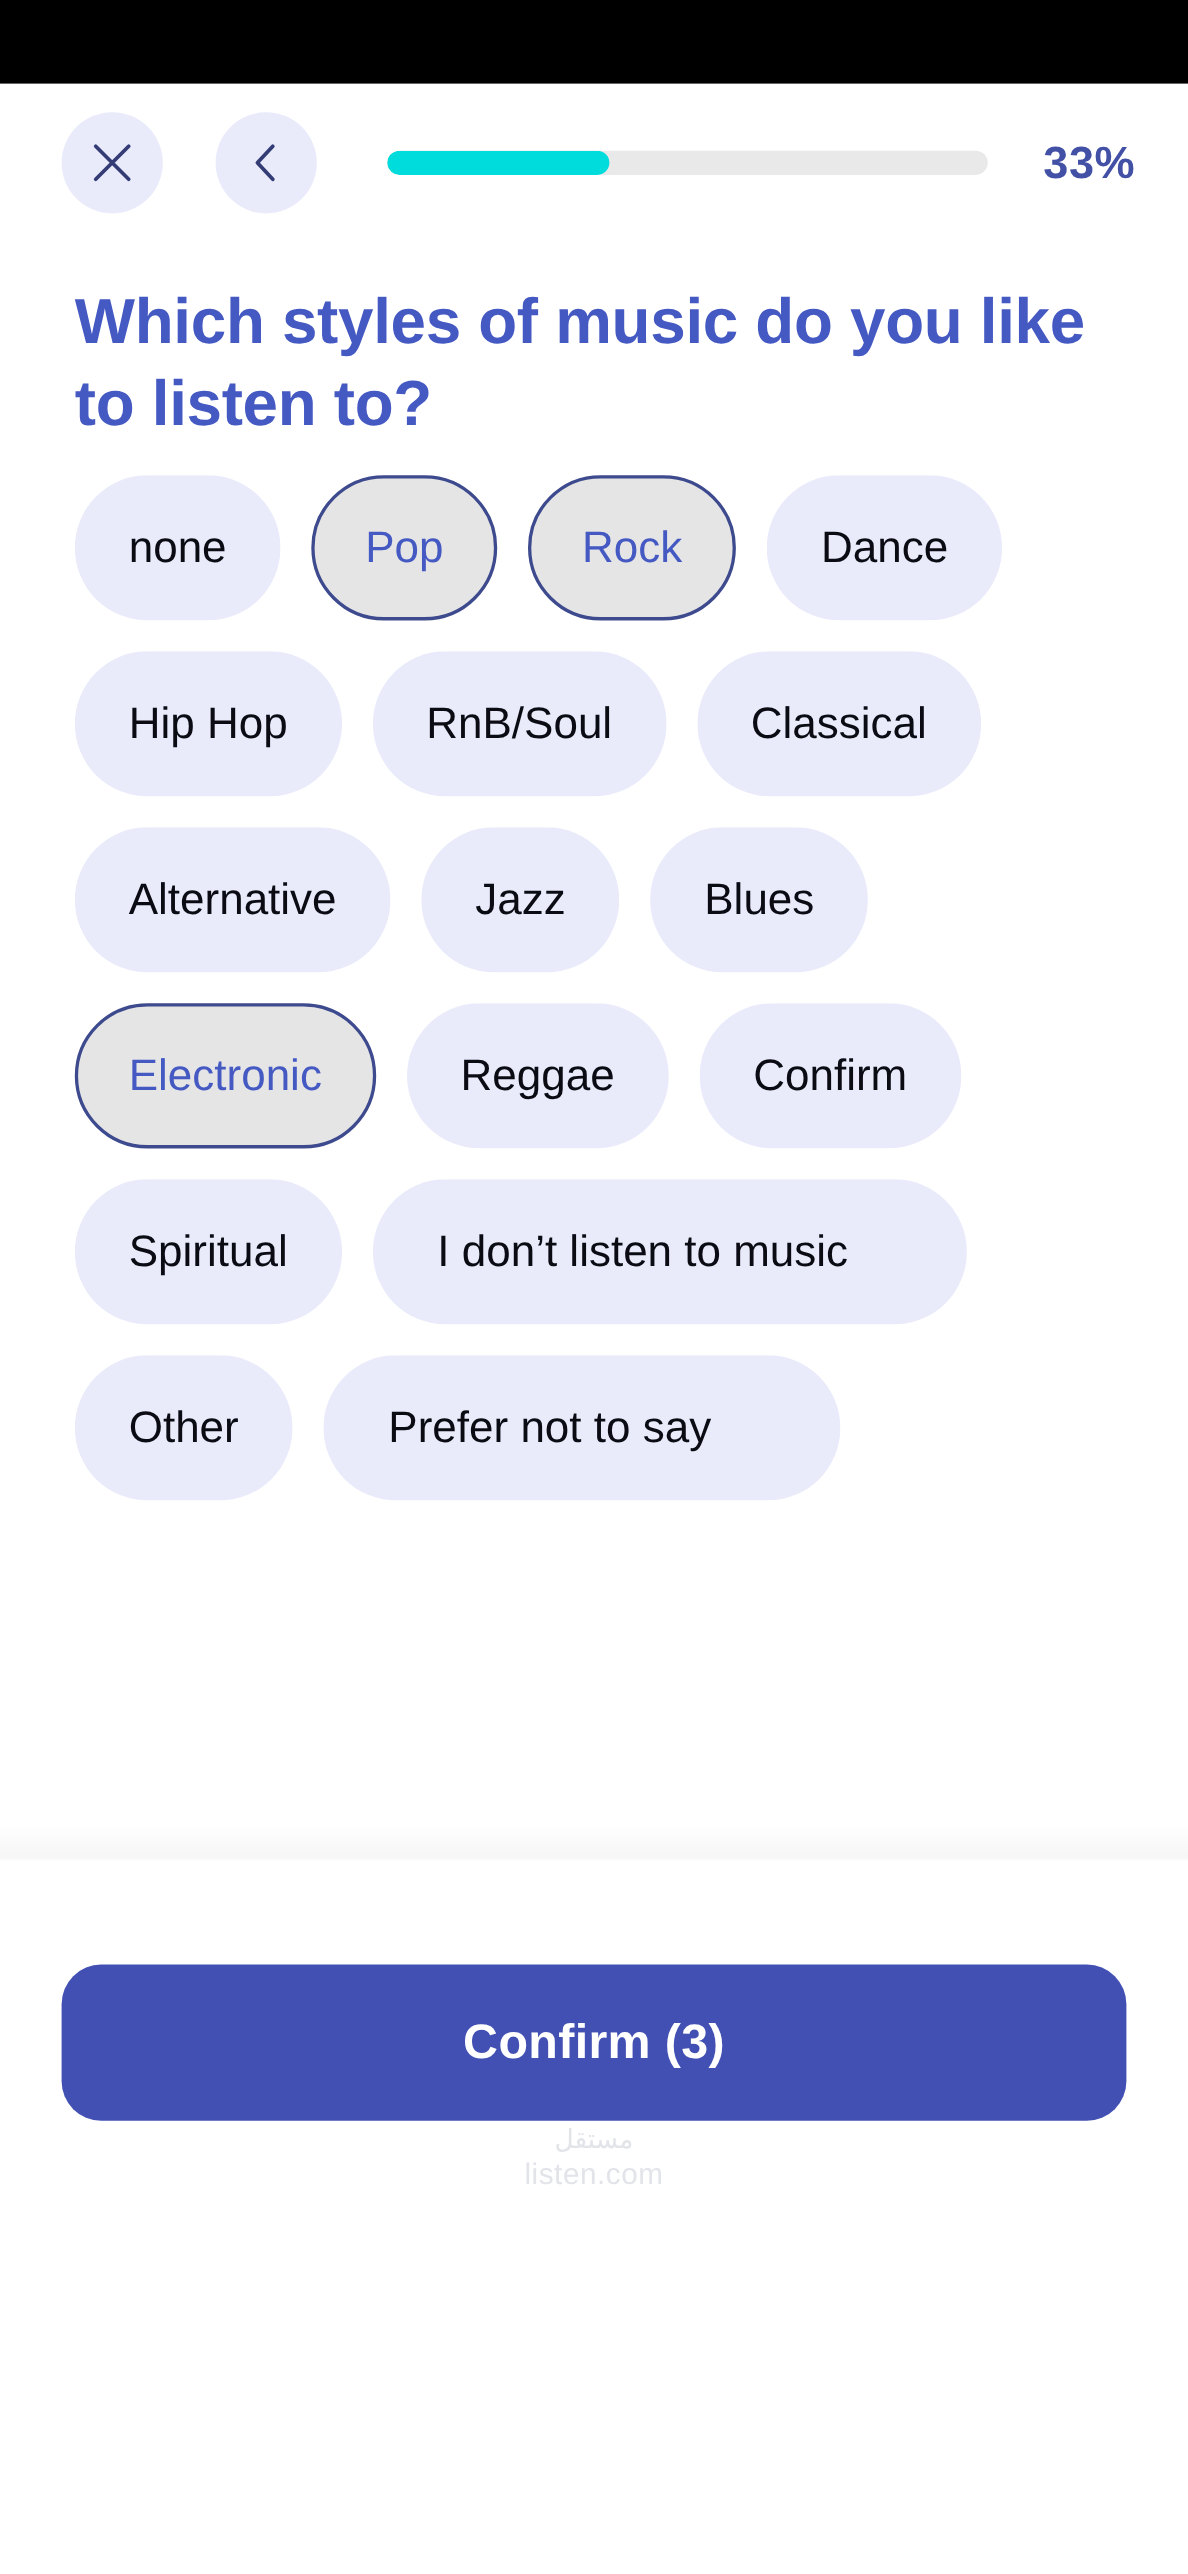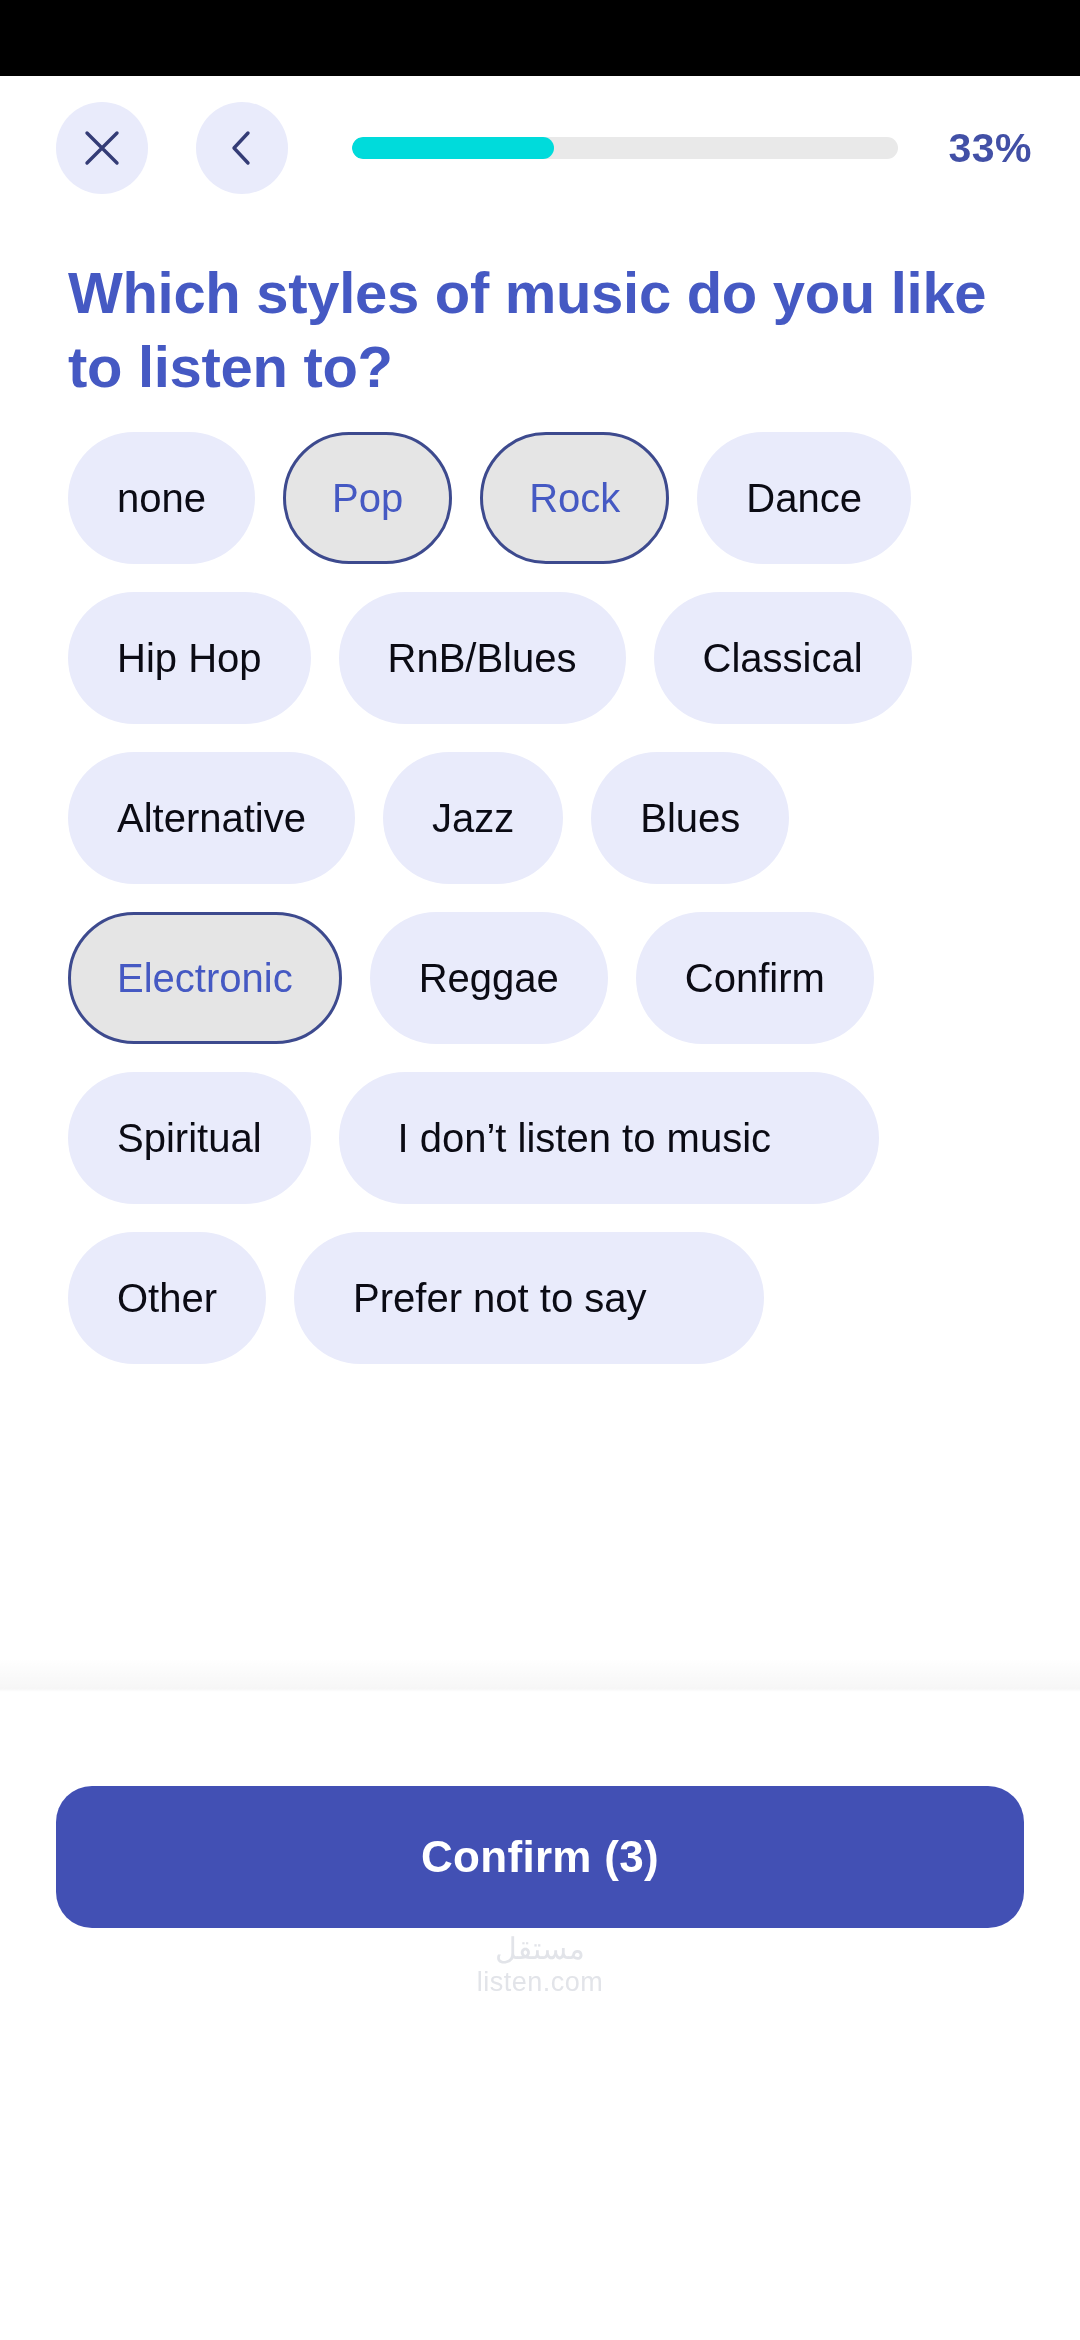--- a/index.html
+++ b/index.html
@@ -166,21 +166,21 @@
     flex: 0 0 auto;
     height: 118px;
     display: flex;
     flex-direction: column;
     align-items: center;
     justify-content: flex-start;
     padding-top: 6px;
     opacity: 1;
   }
   .watermark-arabic {
-    font-size: 30px;
+    font-size: 24px;
     color: #E2E4E9;
     line-height: 1;
     letter-spacing: 2px;
   }
   .watermark-domain {
     font-size: 27px;
     color: #E2E4E9;
     line-height: 1.2;
     margin-top: 2px;
     letter-spacing: 0.5px;
@@ -233,21 +233,21 @@
       <div class="chip selected">
         <span>Rock</span>
       </div>
       <div class="chip unselected">
         <span>Dance</span>
       </div>
       <div class="chip unselected">
         <span>Hip Hop</span>
       </div>
       <div class="chip unselected">
-        <span>RnB/Blues</span>
+        <span>RnB/Soul</span>
       </div>
       <div class="chip unselected">
         <span>Classical</span>
       </div>
       <div class="chip unselected">
         <span>Alternative</span>
       </div>
       <div class="chip unselected">
         <span>Jazz</span>
       </div>

